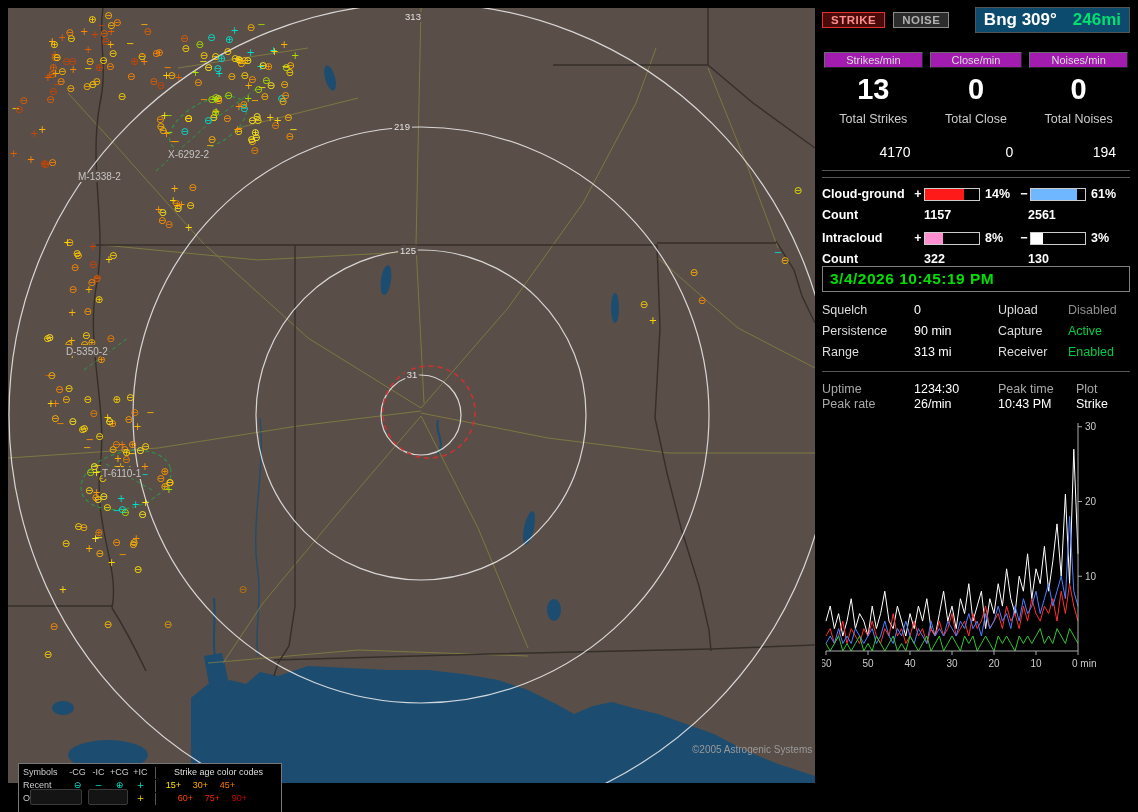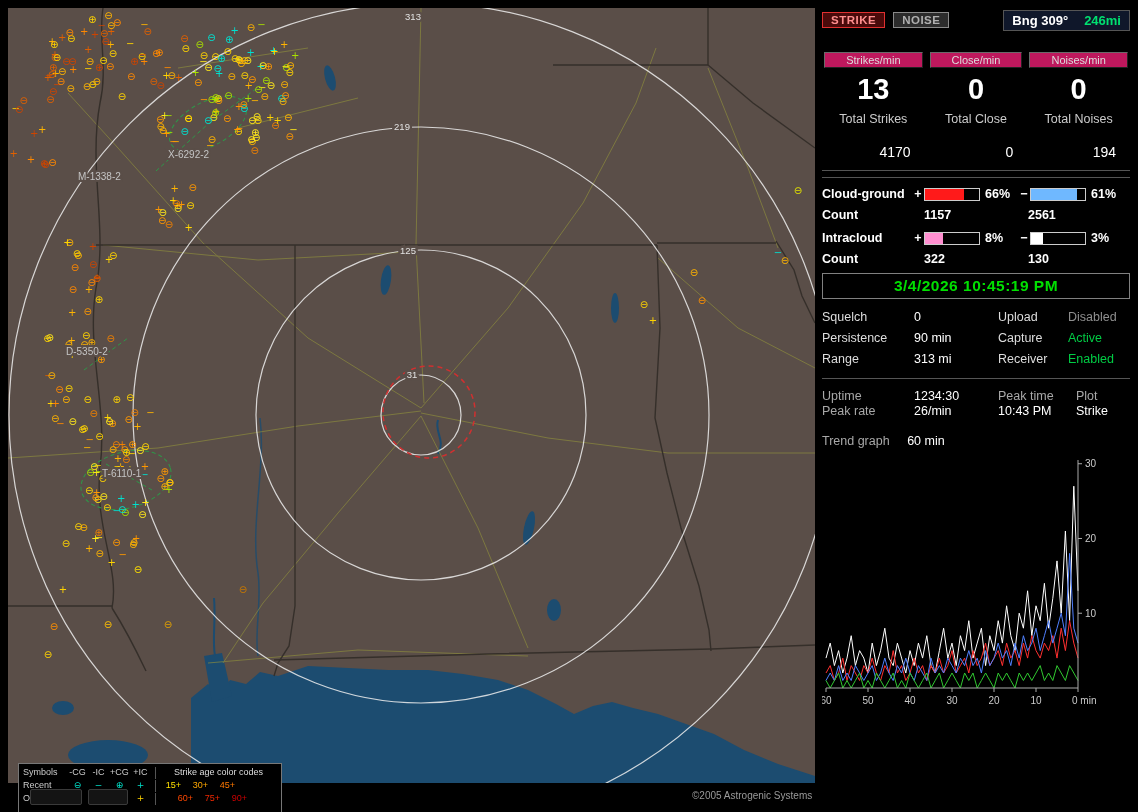--- a/index.html
+++ b/index.html
@@ -16,59 +16,59 @@
   
   #legend{position:absolute;left:10px;top:755px;width:254px;height:44px;background:#000;border:1px solid #777;
           font-size:9px;color:#ccc;padding:2px 4px;box-sizing:content-box;line-height:13px;}
   .lg-line{display:flex;align-items:center;height:13px;}
   .lg-c{display:inline-block;text-align:center;flex:none;}
   .lg-head{text-align:left;}
   .lg-sym{font-family:"DejaVu Sans",sans-serif;font-size:9px;}
   .lg-sep{width:0;border-left:1px solid #555;height:12px;margin:0 4px;flex:none;}
   .lg-age-title{flex:1;text-align:center;color:#ddd;}
 
-  #copyright{position:absolute;left:692px;top:790px;font-size:10px;color:#9a9a9a;}
+  #copyright{position:absolute;left:692px;top:744px;font-size:10px;color:#9a9a9a;}
   .mystery-box{position:absolute;height:14px;background:#141414;border:1px solid #3a3a3a;border-radius:2px;}
   #mbox1{left:30px;top:789px;width:50px;}
   #mbox2{left:88px;top:789px;width:38px;}
 
   
   #sidebar{position:absolute;left:822px;top:10px;width:308px;}
   .sb-row1{display:flex;align-items:center;gap:8px;height:20px;margin-bottom:22px;}
   .chip{padding:1px 8px;font-size:11.5px;font-weight:bold;letter-spacing:.5px;}
   .chip.strike{background:#4a0a0a;border:1px solid #e03030;color:#ff8f8f;}
   .chip.noise{background:#2c2c2c;border:1px solid #8a8a8a;color:#b0b0b0;}
-  .bearing{margin-left:auto;background:#0f172a;border:1px solid #555;padding:2px 8px;display:flex;gap:16px;
-           font-weight:bold;font-size:13px;color:#fff;}
+  .bearing{margin-left:auto;background:#0c4a6e;border:1px solid #555;padding:2px 8px;display:flex;gap:16px;
+           font-weight:bold;font-size:17px;color:#fff;}
   .bearing .green{color:#00e070;}
 
   .grid3{display:grid;grid-template-columns:1fr 1fr 1fr;justify-items:center;}
-  .rate-chip{background:#be185d;border:1px solid;border-color:#6a6a6a #222 #222 #6a6a6a;color:#ddd;
+  .rate-chip{background:#a21caf;border:1px solid;border-color:#6a6a6a #222 #222 #6a6a6a;color:#ddd;
              padding:1px 21px;font-size:11px;}
   .numbers{margin-top:6px;}
   .numbers span{font-size:29px;font-weight:bold;color:#fff;line-height:1.05;}
   .totals-labels{margin-top:8px;font-size:12.5px;color:#ccc;}
   .totals-values{margin-top:18px;font-size:14px;color:#fff;justify-items:stretch;}
   .tv{width:100%;text-align:right;padding-right:14px;box-sizing:border-box;}
 
   hr.sb{border:none;border-top:1px solid #555;margin:10px 0 6px 0;}
   .dist-title{font-size:12.5px;color:#bbb;margin:2px 0 3px 0;}
 
   .dist-row{display:flex;align-items:center;font-size:12.5px;font-weight:bold;color:#fff;margin-top:9px;}
   .dl{width:90px;flex:none;}
   .ds{width:12px;flex:none;text-align:center;}
   .bar{width:54px;height:11px;border:1px solid #ccc;background:#000;flex:none;margin-right:5px;position:relative;overflow:hidden;}
   .bar .fill{display:block;height:100%;width:0;}
   .dp{width:33px;flex:none;}
   .count-row{display:flex;font-size:12.5px;font-weight:bold;color:#fff;margin-top:7px;}
   .cl{width:102px;flex:none;}
   .cv{width:104px;flex:none;}
 
-  .dt-box{margin-top:7px;border:1px solid #808080;padding:3px 7px;color:#00e000;font-weight:bold;
-          font-size:15.5px;letter-spacing:.5px;text-align:center;}
+  .dt-box{margin-top:0;border:1px solid #808080;padding:3px 7px;color:#00e000;font-weight:bold;
+          font-size:15.5px;letter-spacing:.5px;}
 
   .status-grid{display:grid;grid-template-columns:92px 84px 70px auto;row-gap:7px;font-size:12.5px;margin-top:11px;color:#ddd;}
   .status-grid .val{color:#fff;}
   .status-grid .dim{color:#8f8f8f;}
   .status-grid .ok{color:#00cc44;}
 
   .info-grid{display:grid;grid-template-columns:92px 84px 78px auto;row-gap:1px;font-size:12.5px;margin-top:10px;color:#a8a8a8;}
   .info-grid .val{color:#fff;}
 
   .trend-row{margin-top:16px;font-size:12.5px;color:#a8a8a8;}
@@ -544,21 +544,21 @@
 
     <hr class="sb">
     <hr class="sb" style="margin-top:4px;">
 
     <div class="dist-row">
       <span class="dl">Cloud-ground</span>
       <span class="ds">+</span>
       <span class="bar">
           <span class="fill" style="width: 72%; background: rgb(255, 26, 26);"></span>
         </span>
-      <span class="dp">66%</span>
+      <span class="dp">14%</span>
       <span class="ds">−</span>
       <span class="bar">
           <span class="fill" style="width: 86%; background: rgb(111, 184, 255);"></span>
         </span>
       <span class="dp">61%</span>
     </div>
     <div class="count-row">
       <span class="cl">Count</span>
       <span class="cv">1157</span>
       <span class="cv">2561</span>
@@ -609,24 +609,20 @@
       <span class="val">1234:30</span>
       <span>Peak time</span>
       <span>Plot</span>
 
       <span>Peak rate</span>
       <span class="val">26/min</span>
       <span class="val">10:43 PM</span>
       <span class="val">Strike</span>
     </div>
 
-    <div class="trend-row">
-      <span>Trend graph</span>
-      <span class="val">60 min</span>
-    </div>
 
     <div id="trend-wrap">
       <svg id="trend-svg" width="308" height="254" viewBox="0 0 308 254">
           <g transform="translate(4,8)">
             <polyline points="0.0,198.1 4.2,183.1 8.4,205.6 12.6,190.6 16.8,213.0 21.0,198.1 25.2,175.7 29.4,205.6 33.6,190.6 37.8,198.1 42.0,213.0 46.2,183.1 50.4,205.6 54.6,190.6 58.8,168.2 63.0,198.1 67.2,205.6 71.4,183.1 75.6,198.1 79.8,213.0 84.0,190.6 88.2,205.6 92.4,183.1 96.6,198.1 100.8,175.7 105.0,205.6 109.2,213.0 113.4,190.6 117.6,168.2 121.8,198.1 126.0,183.1 130.2,205.6 134.4,175.7 138.6,190.6 142.8,160.7 147.0,198.1 151.2,183.1 155.4,168.2 159.6,205.6 163.8,175.7 168.0,190.6 172.2,160.7 176.4,183.1 180.6,145.8 184.8,175.7 189.0,190.6 193.2,153.2 197.4,168.2 201.6,130.8 205.8,175.7 210.0,145.8 214.2,160.7 218.4,123.3 222.6,168.2 226.8,138.3 231.0,100.9 235.2,153.2 239.4,71.0 243.6,160.7 247.8,26.2 252.0,130.8" fill="none" stroke="#ffffff" stroke-width="1"></polyline>
             <polyline points="0.0,213.0 4.2,205.6 8.4,220.5 12.6,213.0 16.8,198.1 21.0,220.5 25.2,205.6 29.4,213.0 33.6,220.5 37.8,205.6 42.0,213.0 46.2,198.1 50.4,213.0 54.6,220.5 58.8,205.6 63.0,213.0 67.2,190.6 71.4,213.0 75.6,205.6 79.8,220.5 84.0,213.0 88.2,198.1 92.4,213.0 96.6,205.6 100.8,220.5 105.0,205.6 109.2,213.0 113.4,198.1 117.6,213.0 121.8,205.6 126.0,190.6 130.2,213.0 134.4,205.6 138.6,198.1 142.8,213.0 147.0,190.6 151.2,205.6 155.4,198.1 159.6,183.1 163.8,205.6 168.0,198.1 172.2,190.6 176.4,205.6 180.6,183.1 184.8,198.1 189.0,190.6 193.2,205.6 197.4,183.1 201.6,198.1 205.8,175.7 210.0,190.6 214.2,198.1 218.4,183.1 222.6,190.6 226.8,175.7 231.0,198.1 235.2,168.2 239.4,190.6 243.6,160.7 247.8,183.1 252.0,198.1" fill="none" stroke="#ff3030" stroke-width="1"></polyline>
             <polyline points="0.0,220.5 4.2,213.0 8.4,220.5 12.6,205.6 16.8,220.5 21.0,213.0 25.2,220.5 29.4,205.6 33.6,213.0 37.8,220.5 42.0,213.0 46.2,205.6 50.4,220.5 54.6,213.0 58.8,198.1 63.0,213.0 67.2,220.5 71.4,205.6 75.6,213.0 79.8,198.1 84.0,213.0 88.2,220.5 92.4,205.6 96.6,213.0 100.8,220.5 105.0,198.1 109.2,213.0 113.4,205.6 117.6,213.0 121.8,198.1 126.0,205.6 130.2,213.0 134.4,198.1 138.6,205.6 142.8,190.6 147.0,205.6 151.2,198.1 155.4,213.0 159.6,190.6 163.8,205.6 168.0,198.1 172.2,183.1 176.4,198.1 180.6,190.6 184.8,205.6 189.0,183.1 193.2,198.1 197.4,175.7 201.6,190.6 205.8,183.1 210.0,168.2 214.2,190.6 218.4,175.7 222.6,160.7 226.8,183.1 231.0,168.2 235.2,153.2 239.4,175.7 243.6,93.4 247.8,168.2 252.0,183.1" fill="none" stroke="#5080ff" stroke-width="1"></polyline>
             <polyline points="0.0,220.5 4.2,228.0 8.4,220.5 12.6,213.0 16.8,228.0 21.0,220.5 25.2,228.0 29.4,220.5 33.6,213.0 37.8,228.0 42.0,220.5 46.2,228.0 50.4,213.0 54.6,220.5 58.8,228.0 63.0,220.5 67.2,213.0 71.4,228.0 75.6,220.5 79.8,228.0 84.0,213.0 88.2,220.5 92.4,228.0 96.6,220.5 100.8,213.0 105.0,228.0 109.2,220.5 113.4,213.0 117.6,228.0 121.8,220.5 126.0,213.0 130.2,220.5 134.4,228.0 138.6,213.0 142.8,220.5 147.0,213.0 151.2,228.0 155.4,220.5 159.6,213.0 163.8,220.5 168.0,228.0 172.2,213.0 176.4,220.5 180.6,213.0 184.8,220.5 189.0,228.0 193.2,213.0 197.4,220.5 201.6,213.0 205.8,220.5 210.0,213.0 214.2,205.6 218.4,220.5 222.6,213.0 226.8,220.5 231.0,205.6 235.2,213.0 239.4,220.5 243.6,205.6 247.8,213.0 252.0,220.5" fill="none" stroke="#30c830" stroke-width="1"></polyline>
             <line x1="252" y1="0" x2="252" y2="228" stroke="#aaa" stroke-width="1"></line>
             <line x1="0" y1="228" x2="252" y2="228" stroke="#aaa" stroke-width="1"></line>

